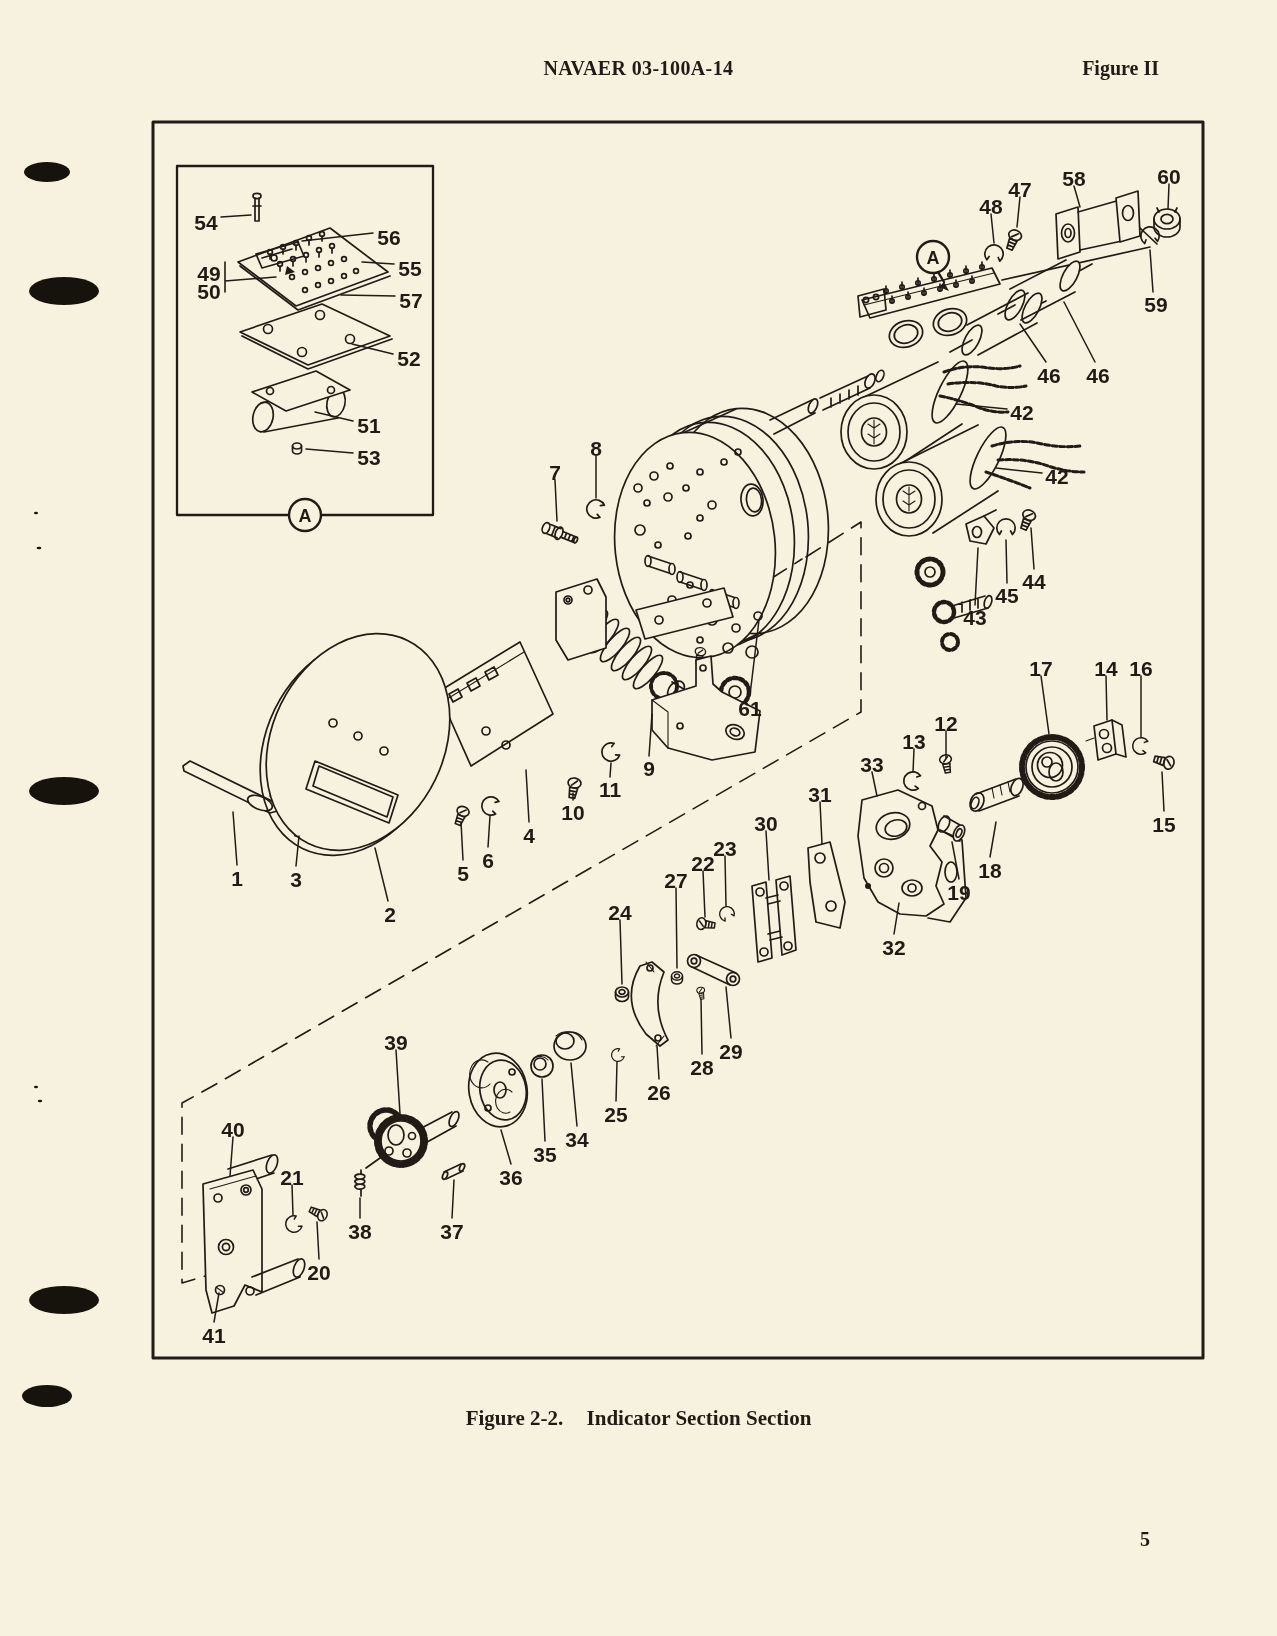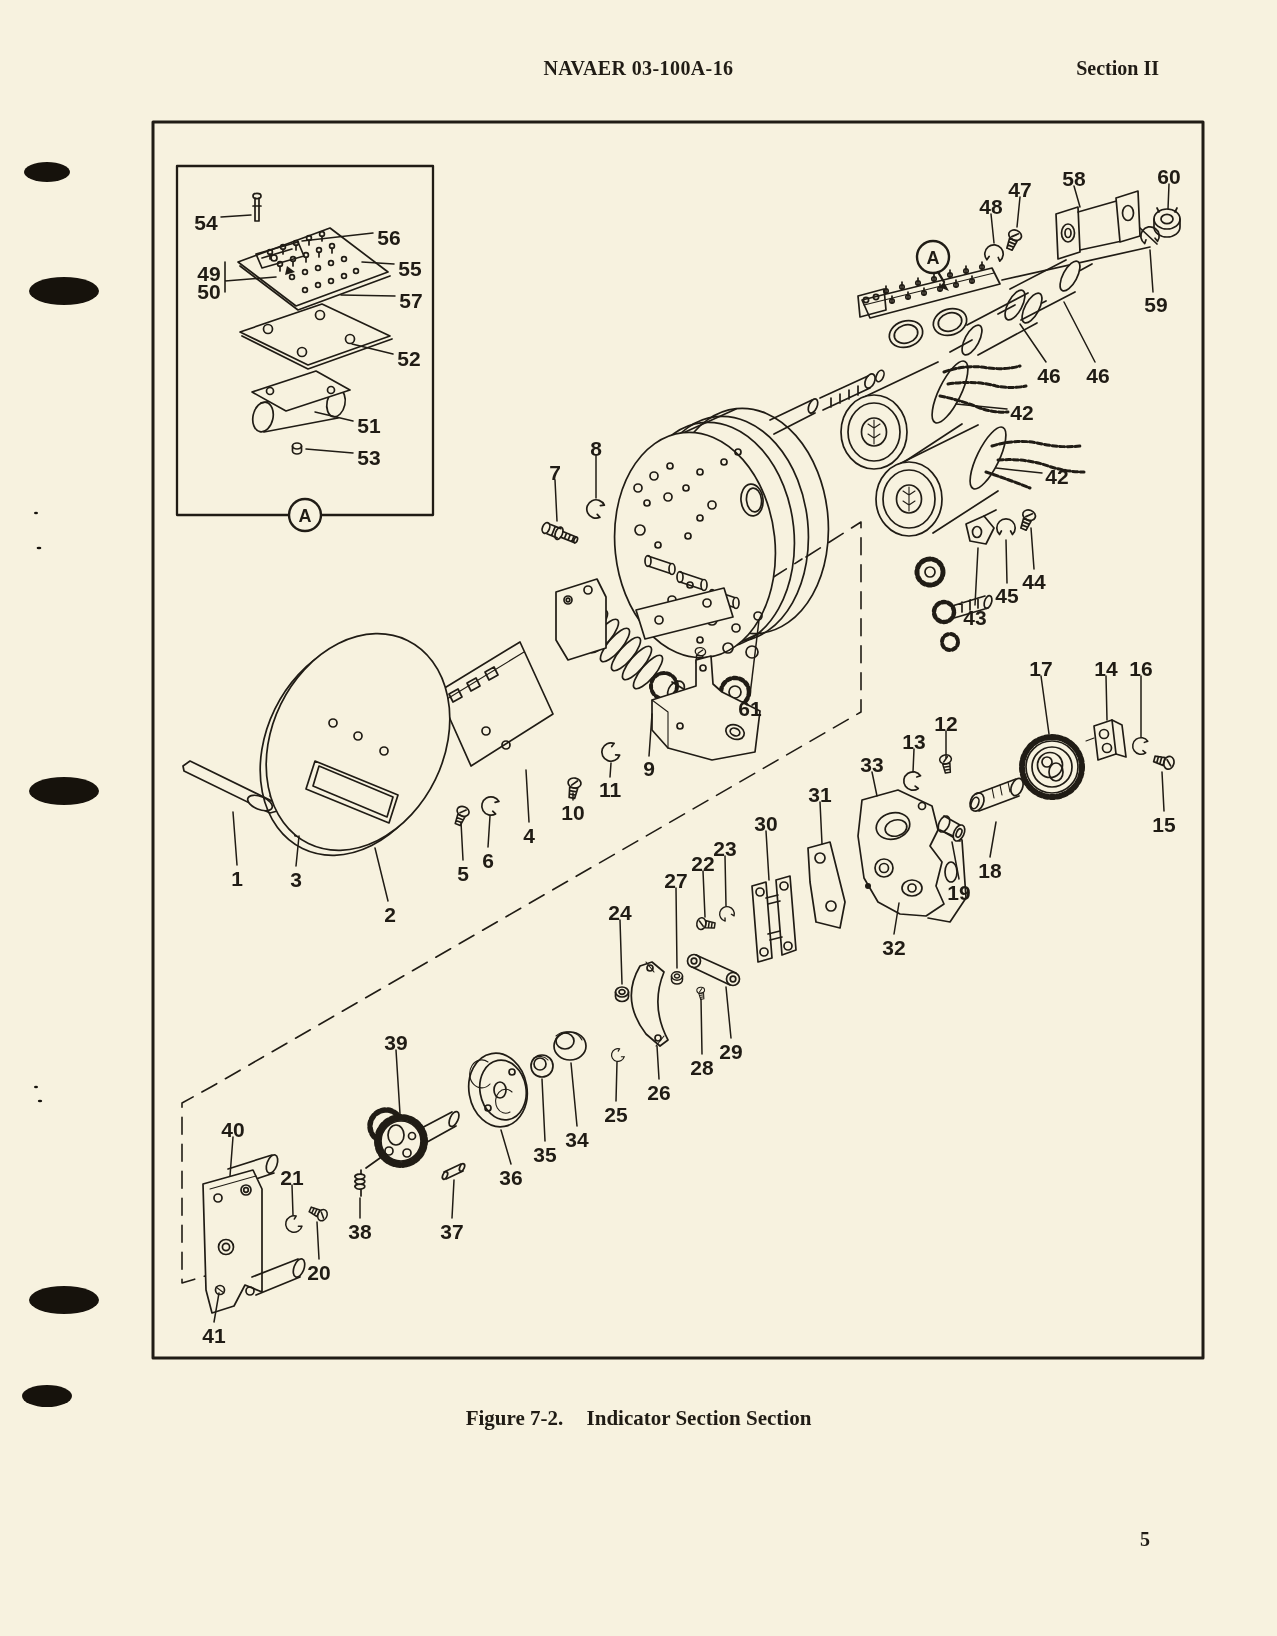--- a/index.html
+++ b/index.html
@@ -26,22 +26,22 @@
   .co{font:bold 21px "Liberation Sans",sans-serif;fill:var(--ink);text-anchor:middle;dominant-baseline:central;}
   .leader{stroke:var(--ink);stroke-width:1.5;stroke-linecap:round;}
   .amark{fill:var(--paper);stroke:var(--ink);stroke-width:2.4;}
   .amark-t{font:bold 18px "Liberation Sans",sans-serif;fill:var(--ink);text-anchor:middle;dominant-baseline:central;}
 </style>
 </head>
 <body>
 
 <div class="page">
 
-  <div class="hdr-doc">NAVAER 03-100A-16</div>
-  <div class="hdr-sec">Section II</div>
+  <div class="hdr-doc">NAVAER 03-100A-14</div>
+  <div class="hdr-sec">Figure II</div>
 
   <svg id="fig" width="1277" height="1636" viewBox="0 0 1277 1636">
 
     <g class="dots">
       <ellipse cx="47" cy="172" rx="23" ry="10"></ellipse>
       <ellipse cx="64" cy="291" rx="35" ry="14"></ellipse>
       <ellipse cx="64" cy="791" rx="35" ry="14"></ellipse>
       <ellipse cx="64" cy="1300" rx="35" ry="14"></ellipse>
       <ellipse cx="47" cy="1396" rx="25" ry="11"></ellipse>
       <ellipse cx="36" cy="513" rx="2" ry="1.2"></ellipse>
@@ -611,17 +611,17 @@
         <text x="933" y="258" class="amark-t">A</text>
       </g>
 
     <g>
       <line class="leader" x1="938" y1="272" x2="944" y2="282" style="stroke-width:2.4"></line>
       <path d="M949,291 l-10,-4 l5,-5 z" style="fill:var(--ink);stroke:none"></path>
     </g>
   </svg>
 
   <div class="caption">
-    <span>Figure 7-2.</span>
+    <span>Figure 2-2.</span>
     <span>Indicator Section Section</span>
   </div>
   <div class="pgnum">5</div>
 </div>
 
 </body></html>

